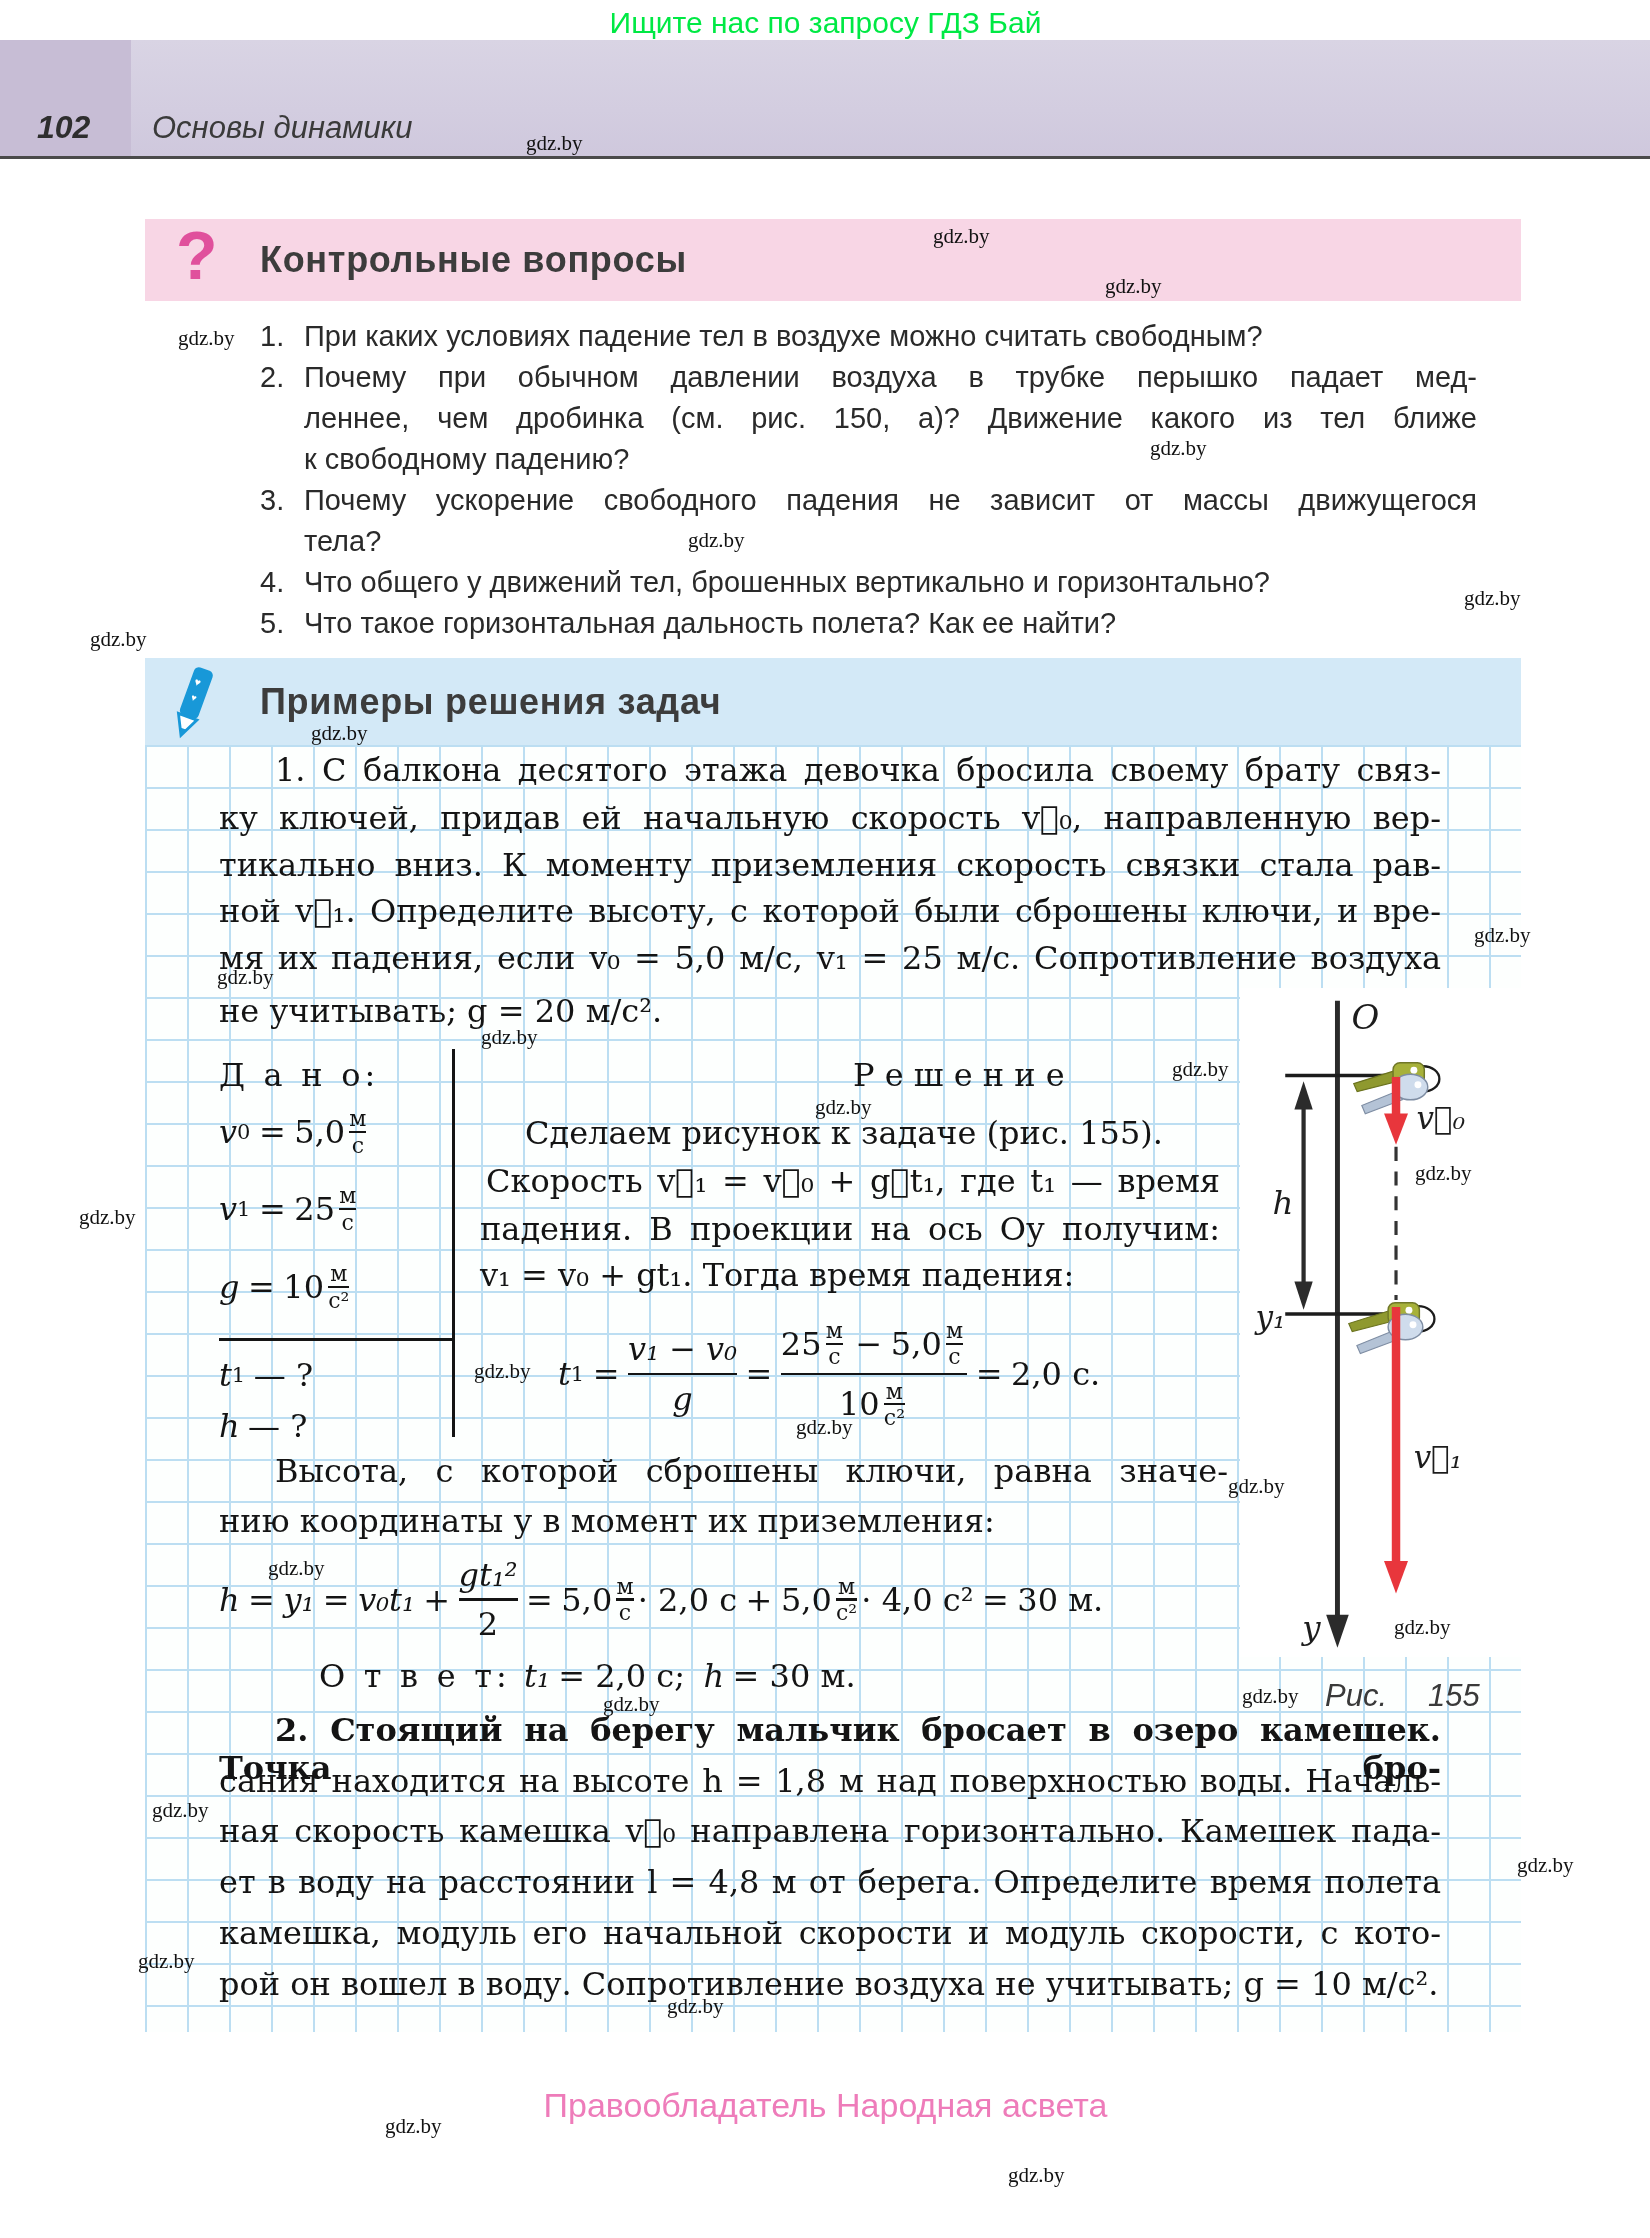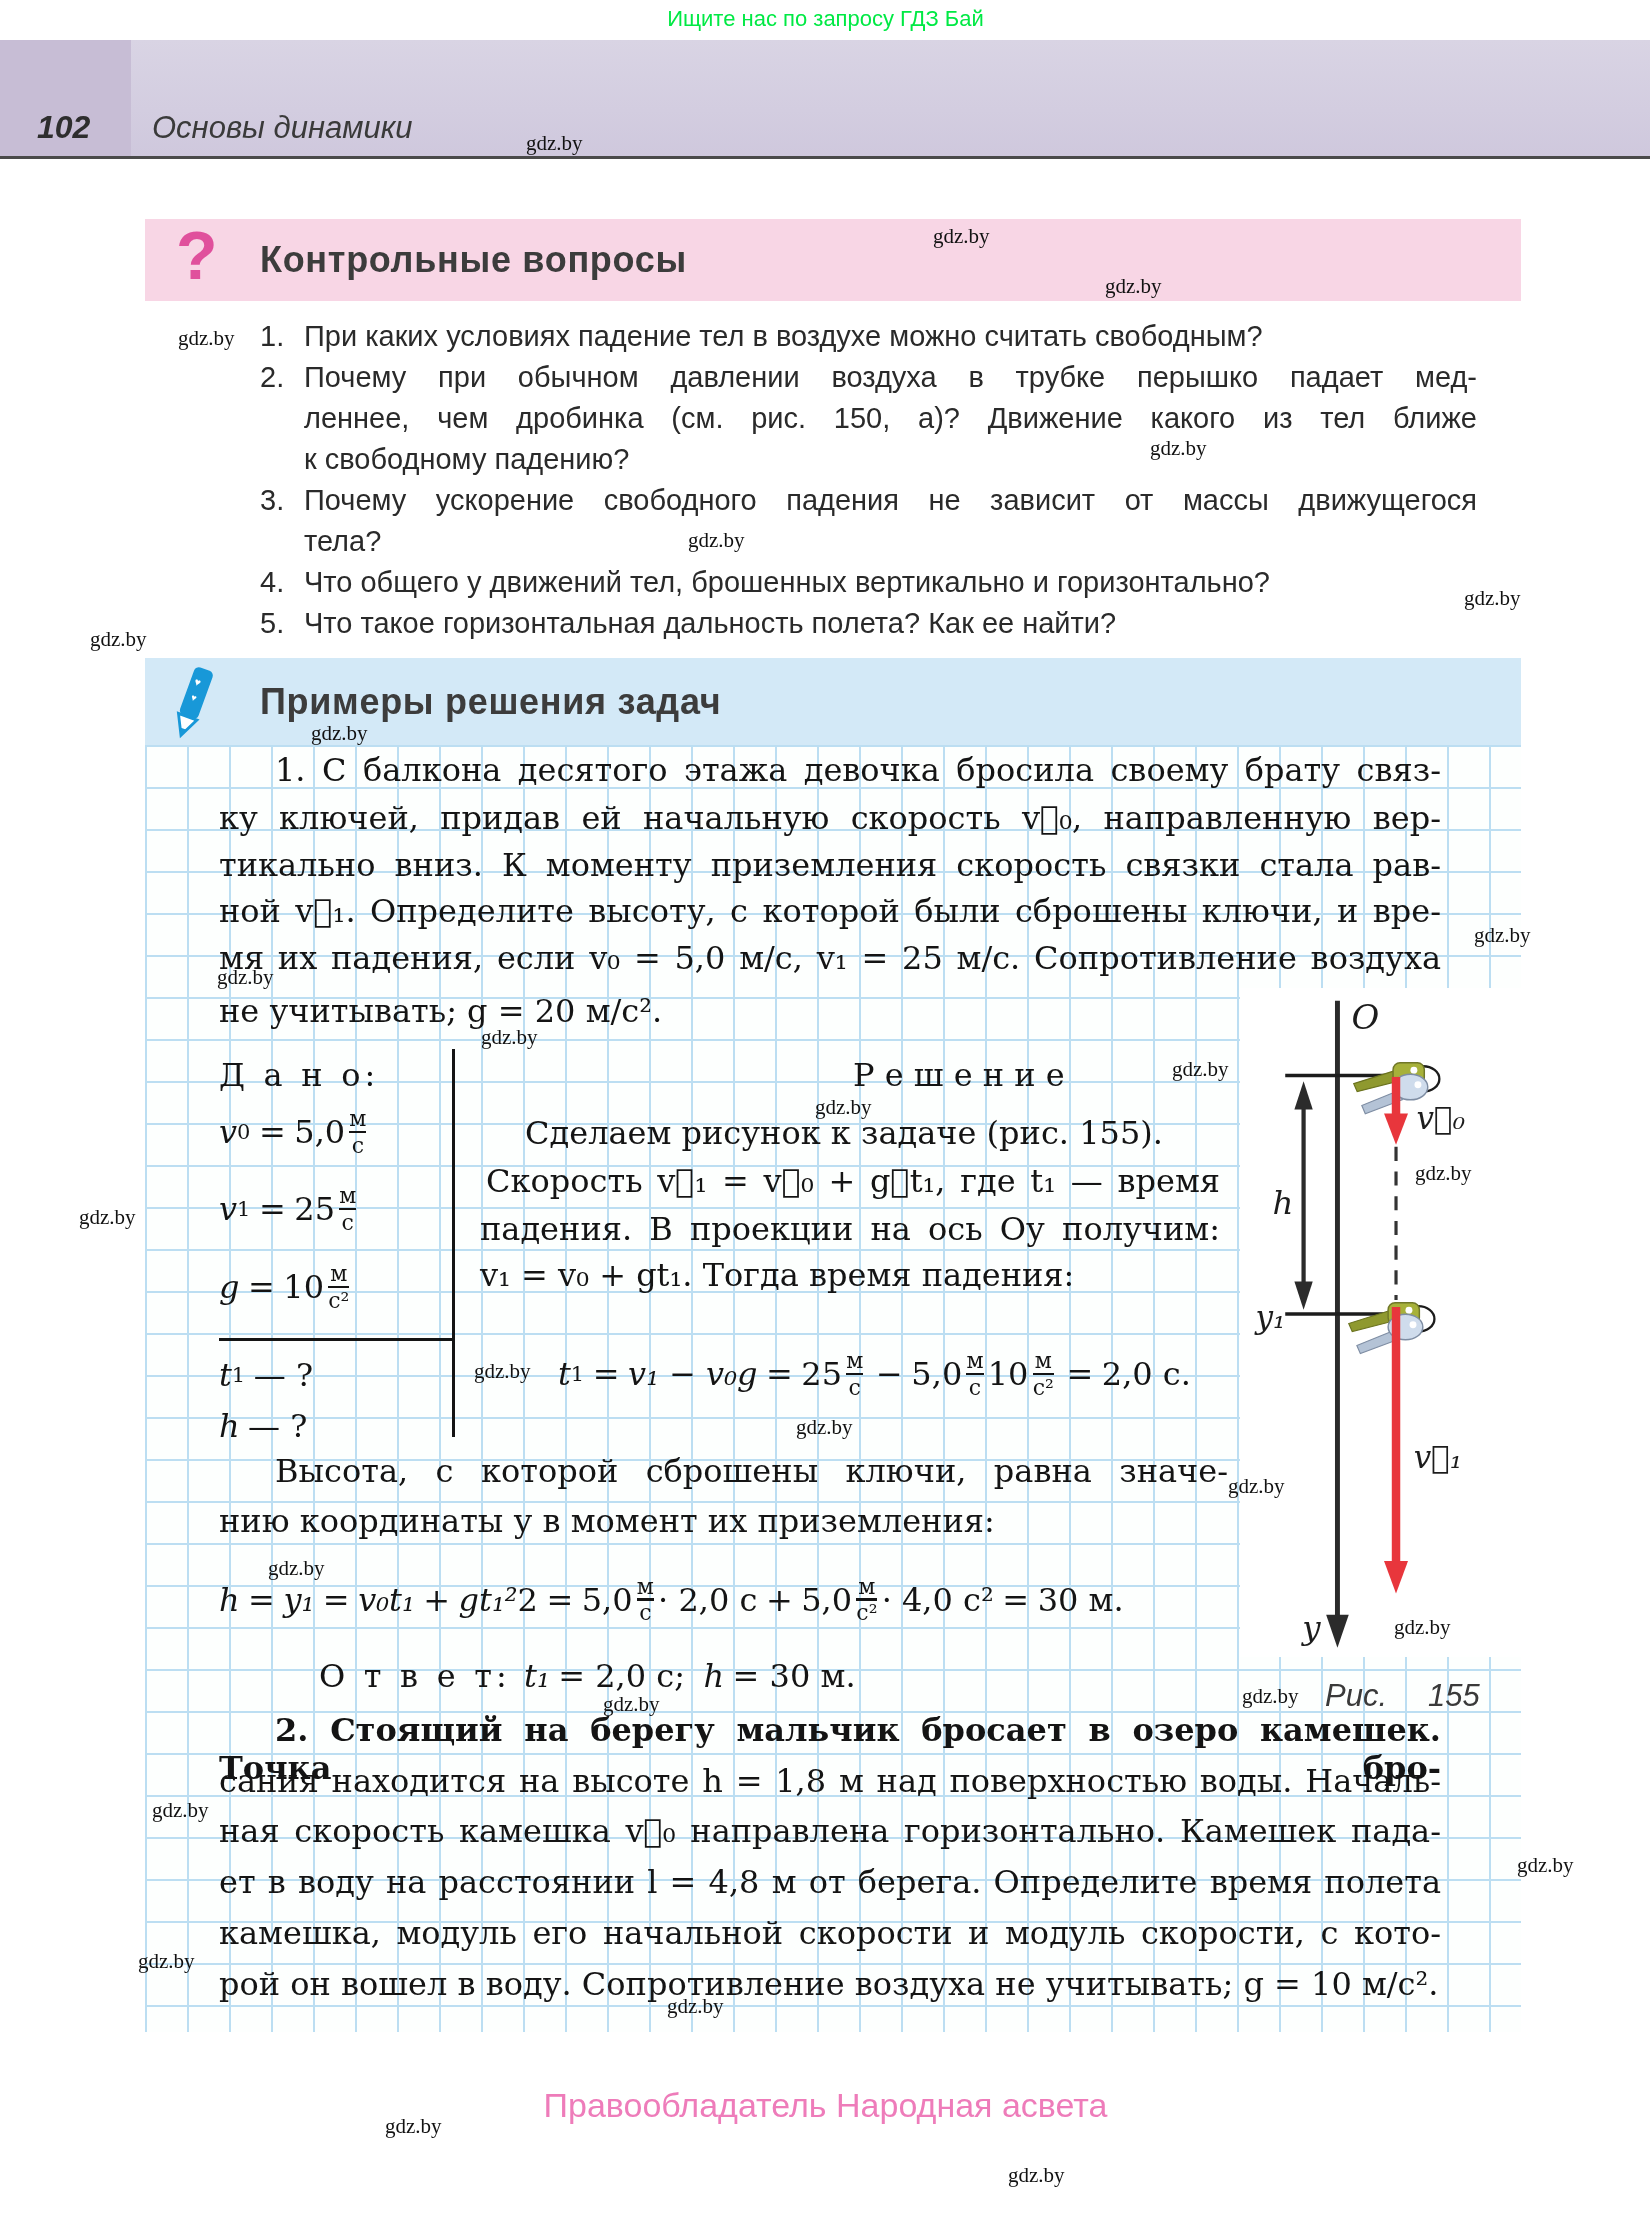--- a/index.html
+++ b/index.html
@@ -1,21 +1,21 @@
 <!DOCTYPE html>
 <html style="font-size:11.3px"><head>
 <meta charset="utf-8">
 <style>
   html,body{margin:0;padding:0;background:#ffffff;}
   #page{position:relative;width:1651px;height:2239px;background:#ffffff;overflow:hidden;
         font-family:"Liberation Sans","DejaVu Sans",sans-serif;}
 
   
   .green-note{position:absolute;left:0;top:5.6px;width:100%;text-align:center;
-              font-size:22px;color:#00e944;font-family:"Liberation Sans",sans-serif;}
+              font-size:30px;color:#00e944;font-family:"Liberation Sans",sans-serif;}
 
   
   .band{position:absolute;left:0;top:40px;width:1651px;height:116px;
         background:linear-gradient(180deg,#d9d4e4 0%,#d3cde0 60%,#cfc8dd 100%);
         border-bottom:3.5px solid #4a4a4a;}
   .band .numbox{position:absolute;left:0;top:0;width:131px;height:100%;background:#c7bdd5;}
   .band .pnum{position:absolute;left:37px;bottom:10px;font-size:32px;font-weight:bold;font-style:italic;color:#2e2e2e;}
   .band .chap{position:absolute;left:152px;bottom:10px;font-size:31px;font-style:italic;color:#3a3a3a;}
 
   
@@ -45,21 +45,21 @@
        font-size:32px;color:#141414;white-space:nowrap;z-index:5;}
   .jst{white-space:normal;width:1222px;text-align:justify;text-align-last:justify;}
   .jsm{white-space:normal;text-align:justify;text-align-last:justify;}
   .mi{font-style:italic;}
   .msub{font-size:21px;vertical-align:-7px;}
   .sp{letter-spacing:4.2px;}
 
   
   .mrow{position:absolute;display:flex;align-items:center;z-index:5;
         font-family:"DejaVu Serif","Liberation Serif",serif;font-size:32px;color:#141414;white-space:nowrap;}
-  .fr{display:inline-flex;align-items:center;}
+  .fr{display:inline-flex;flex-direction:column;align-items:center;}
   .fr .bar{align-self:stretch;height:2.8px;background:#141414;margin:4.2px 0;}
   .uf{display:inline-flex;flex-direction:column;align-items:center;font-size:22px;line-height:1.05;margin:0 4.2px;}
   .uf .b{align-self:stretch;height:2.1px;background:#141414;margin:0.7px 0;}
   .numrow{display:inline-flex;align-items:center;}
   .gap{margin:0 8.5px;}
 
   
   .vline{position:absolute;left:452px;top:1049px;width:2.8px;height:388px;background:#141414;z-index:5;}
   .hline{position:absolute;left:219px;top:1338px;width:236px;height:2.8px;background:#141414;z-index:5;}
 

